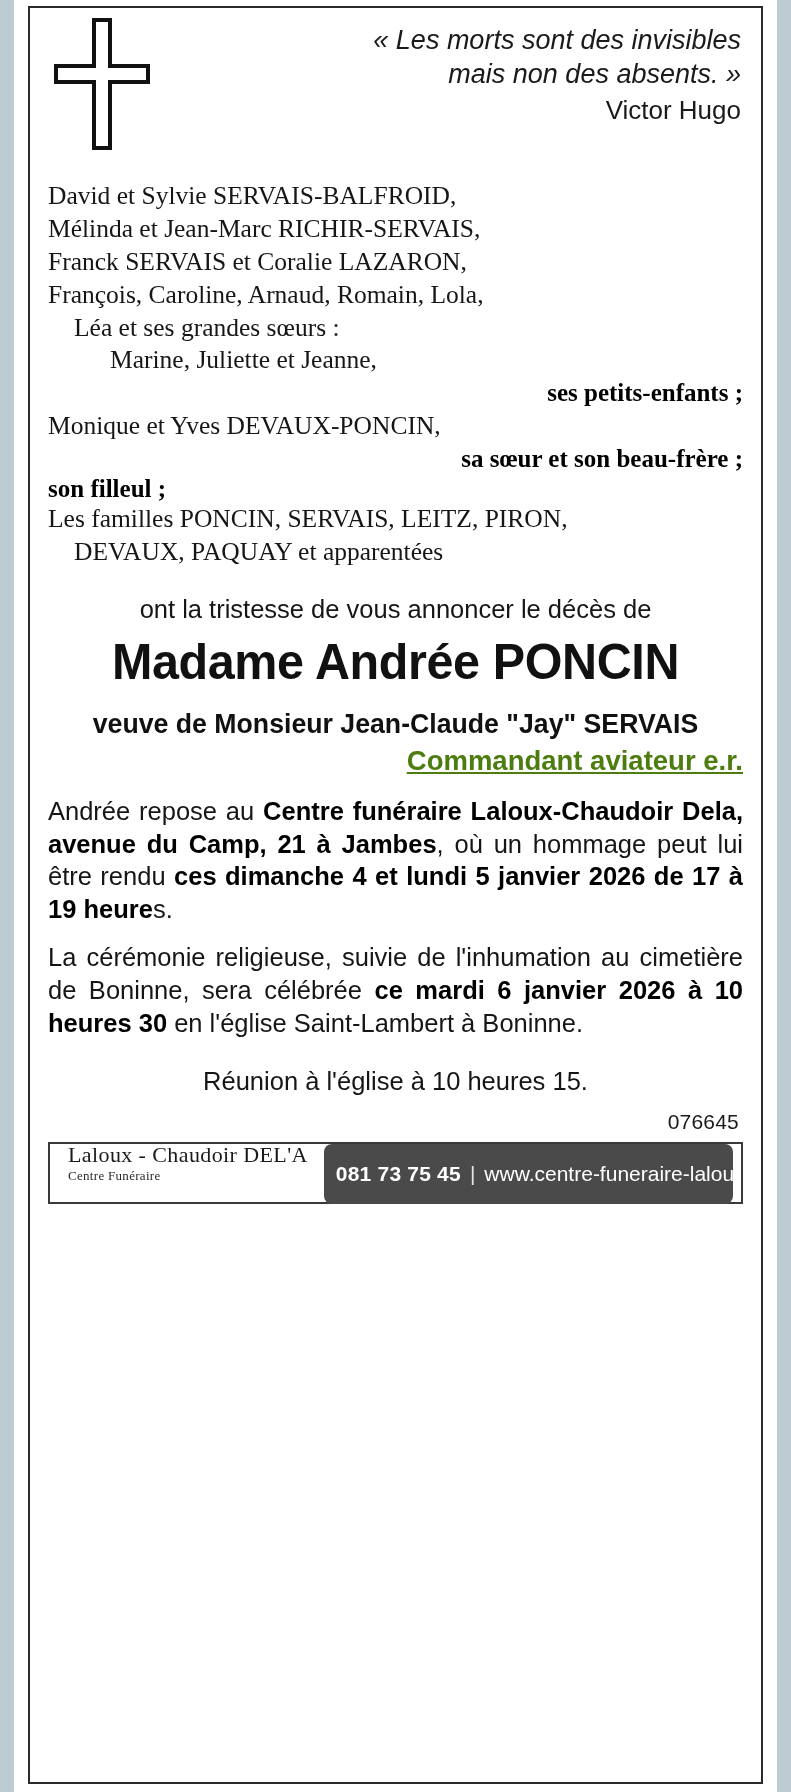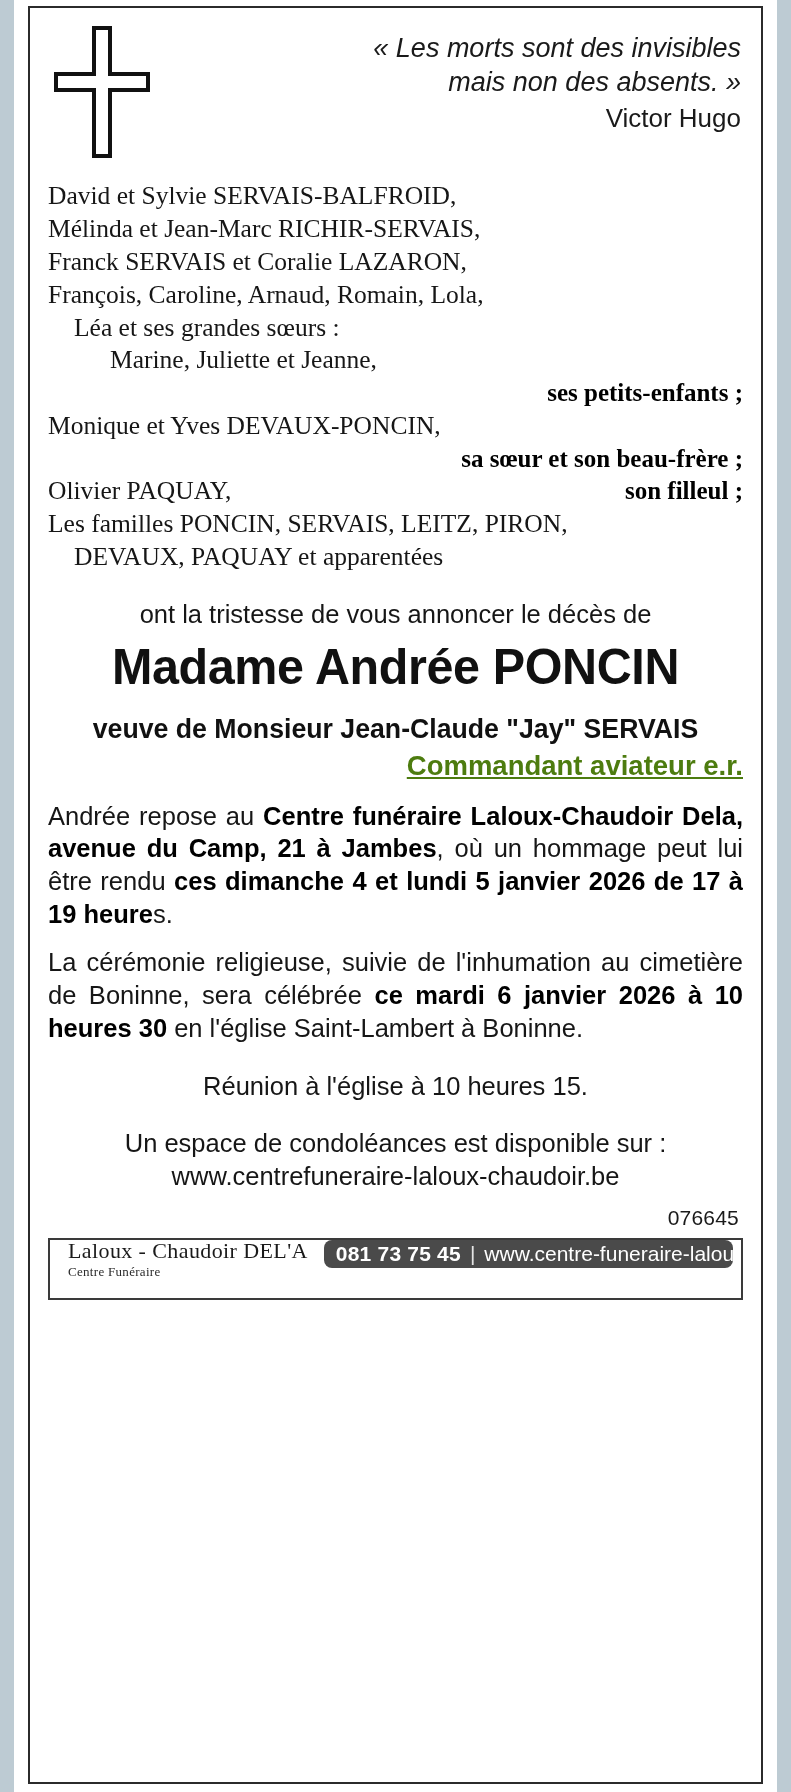--- a/index.html
+++ b/index.html
@@ -31,21 +31,21 @@
     border: 2px solid #2b2b2b;
     background: #ffffff;
     padding: 0 18px;
   }
 
   
   .header-row {
     display: flex;
     align-items: flex-start;
     justify-content: flex-end;
-    padding-top: 14px;
+    padding-top: 6px;
     height: 168px;
   }
   .cross-wrap {
     width: 120px;
     padding-left: 4px;
     flex: 0 0 auto;
   }
   .cross-svg { display: block; }
 
   .quote-block {
@@ -225,21 +225,21 @@
     font-size: 13px;
     color: #2a2a2a;
     margin-top: 3px;
     letter-spacing: 0.3px;
   }
   .contact-pill {
     flex: 1 1 auto;
     background: #4a4a4a;
     color: #ffffff;
     border-radius: 8px;
-    height: 28px;
+    height: 60px;
     display: flex;
     align-items: center;
     justify-content: flex-start;
     padding: 0 12px;
     white-space: nowrap;
     overflow: hidden;
   }
   .contact-phone {
     font-weight: bold;
     font-size: 21px;
@@ -280,45 +280,40 @@
 
       <div class="fam-line">François, Caroline, Arnaud, Romain, Lola,</div>
       <div class="fam-line indent1">Léa et ses grandes sœurs :</div>
       <div class="fam-line indent2">Marine, Juliette et Jeanne,</div>
       <div class="fam-rel">ses petits-enfants ;</div>
 
       <div class="fam-line">Monique et Yves DEVAUX-PONCIN,</div>
       <div class="fam-rel">sa sœur et son beau-frère ;</div>
 
       <div class="fam-split">
-        <span class="left">Olivier PAQUAY,</span>
         <span class="right">son filleul ;</span>
       </div>
 
       <div class="fam-line">Les familles PONCIN, SERVAIS, LEITZ, PIRON,</div>
       <div class="fam-line indent1">DEVAUX, PAQUAY et apparentées</div>
     </div>
 
     <div class="announce">ont la tristesse de vous annoncer le décès de</div>
 
     <div class="deceased-name">Madame Andrée PONCIN</div>
     <div class="spouse-line">veuve de Monsieur Jean-Claude "Jay" SERVAIS</div>
     <div class="title-line">Commandant aviateur e.r.</div>
 
 
     <div class="para"><span>Andrée repose au </span><b>Centre funéraire Laloux-Chaudoir Dela, avenue du Camp, 21 à Jambes</b><span>, où un hommage peut lui être rendu </span><b>ces dimanche 4 et lundi 5 janvier 2026 de 17 à 19 heure</b><span>s.</span></div>
 
     <div class="para"><span>La cérémonie religieuse, suivie de l'inhumation au cimetière de Boninne, sera célébrée </span><b>ce mardi 6 janvier 2026 à 10 heures 30</b><span> en l'église Saint-Lambert à Boninne.</span></div>
 
     <div class="center-line">Réunion à l'église à 10 heures 15.</div>
 
-    <div class="center-block">
-      <div>Un espace de condoléances est disponible sur :</div>
-      <span class="url">www.centrefuneraire-laloux-chaudoir.be</span>
-    </div>
 
     <div class="ref-number">076645</div>
 
     <div class="footer-band">
       <div class="logo-col">
         <div class="logo-main">Laloux - Chaudoir DEL'A</div>
         <div class="logo-sub">Centre Funéraire</div>
       </div>
       <div class="contact-pill">
         <span class="contact-phone">081 73 75 45</span>

